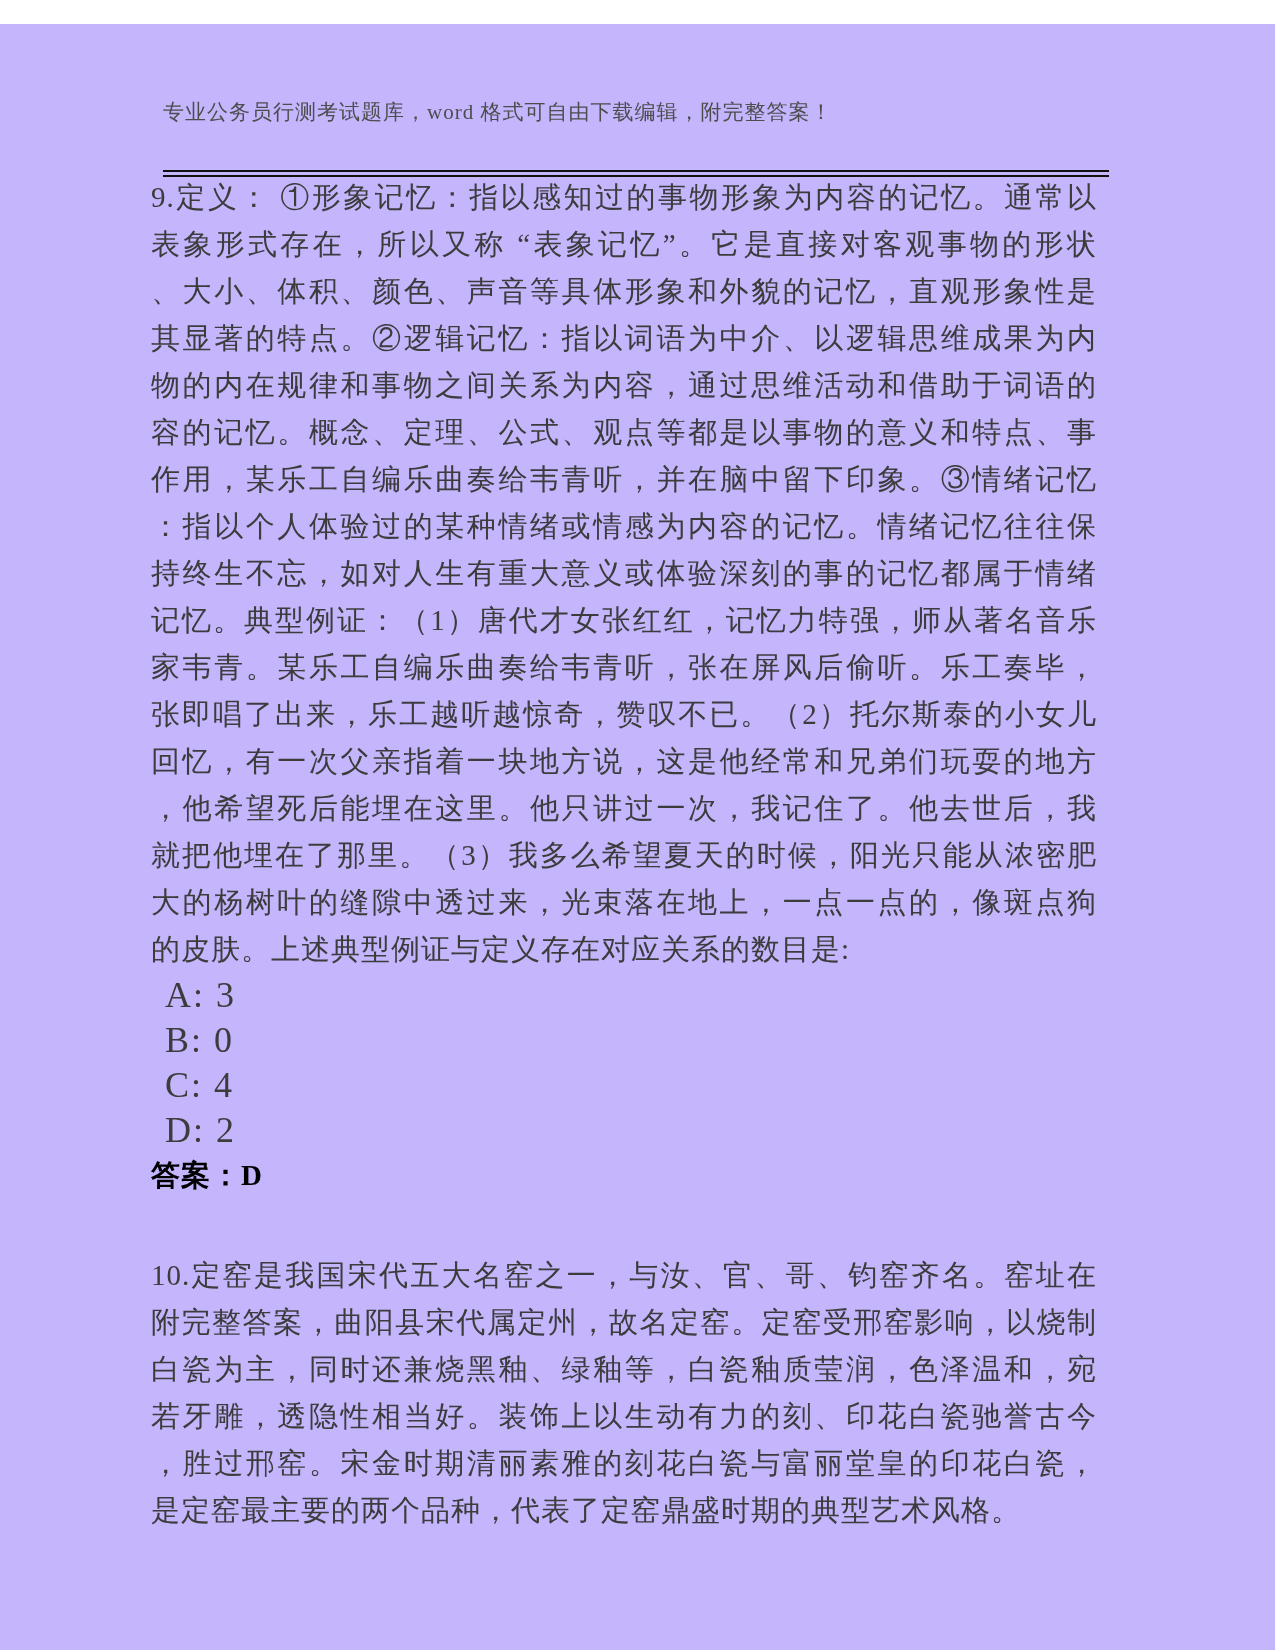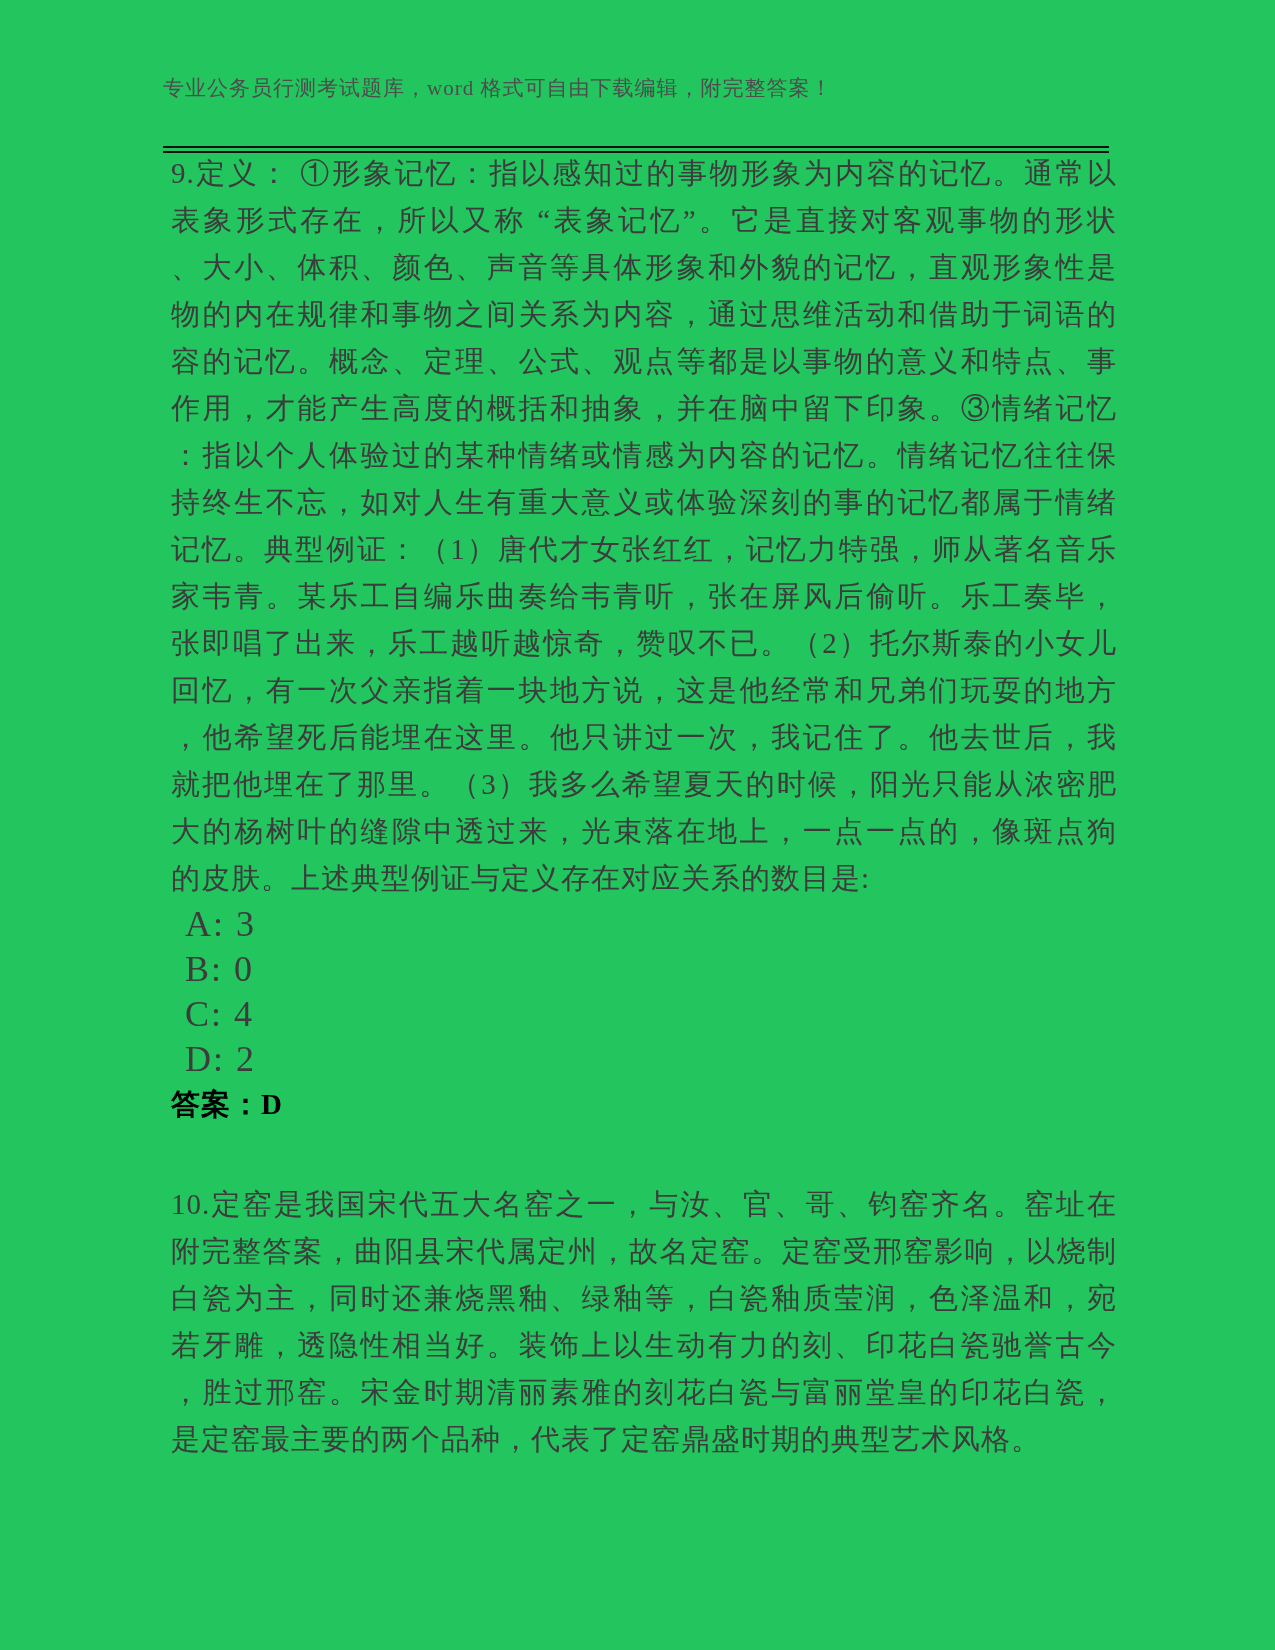--- a/index.html
+++ b/index.html
@@ -10,40 +10,41 @@
   }
   body {
     width: 1275px;
     height: 1650px;
     position: relative;
     font-family: "Liberation Serif", "DejaVu Serif", serif;
   }
   .page {
     position: absolute;
     inset: 0;
-    background: #22c55e;
+    background: #c4b5fd;
     overflow: hidden;
+    margin-top: 24px;
   }
   .page-header {
     position: absolute;
     left: 163px;
     top: 74px;
     width: 946px;
     padding-bottom: 44px;
     border-bottom: 7px double #111111;
   }
   .header-text {
     font-size: 21px;
     letter-spacing: 1px;
     color: #4d4d4d;
     white-space: nowrap;
   }
   .content {
     position: absolute;
-    left: 171px;
+    left: 151px;
     top: 150px;
     width: 946px;
   }
   .q-lines .line {
     height: 47px;
     line-height: 47px;
     max-height: 47px;
     overflow: hidden;
     font-size: 29px;
     letter-spacing: 1px;
@@ -86,23 +87,24 @@
     <div class="header-text">专业公务员行测考试题库，word 格式可自由下载编辑，附完整答案！</div>
   </header>
 
   <main class="content">
 
     <section class="question">
       <div class="q-lines">
           <div class="line">9.定义： ①形象记忆：指以感知过的事物形象为内容的记忆。通常以</div>
           <div class="line">表象形式存在，所以又称 “表象记忆”。它是直接对客观事物的形状</div>
           <div class="line">、大小、体积、颜色、声音等具体形象和外貌的记忆，直观形象性是</div>
+          <div class="line">其显著的特点。②逻辑记忆：指以词语为中介、以逻辑思维成果为内</div>
           <div class="line">物的内在规律和事物之间关系为内容，通过思维活动和借助于词语的</div>
           <div class="line">容的记忆。概念、定理、公式、观点等都是以事物的意义和特点、事</div>
-          <div class="line">作用，才能产生高度的概括和抽象，并在脑中留下印象。③情绪记忆</div>
+          <div class="line">作用，某乐工自编乐曲奏给韦青听，并在脑中留下印象。③情绪记忆</div>
           <div class="line">：指以个人体验过的某种情绪或情感为内容的记忆。情绪记忆往往保</div>
           <div class="line">持终生不忘，如对人生有重大意义或体验深刻的事的记忆都属于情绪</div>
           <div class="line">记忆。典型例证：（1）唐代才女张红红，记忆力特强，师从著名音乐</div>
           <div class="line">家韦青。某乐工自编乐曲奏给韦青听，张在屏风后偷听。乐工奏毕，</div>
           <div class="line">张即唱了出来，乐工越听越惊奇，赞叹不已。（2）托尔斯泰的小女儿</div>
           <div class="line">回忆，有一次父亲指着一块地方说，这是他经常和兄弟们玩耍的地方</div>
           <div class="line">，他希望死后能埋在这里。他只讲过一次，我记住了。他去世后，我</div>
           <div class="line">就把他埋在了那里。（3）我多么希望夏天的时候，阳光只能从浓密肥</div>
           <div class="line">大的杨树叶的缝隙中透过来，光束落在地上，一点一点的，像斑点狗</div>
           <div class="line">的皮肤。上述典型例证与定义存在对应关系的数目是:</div>

